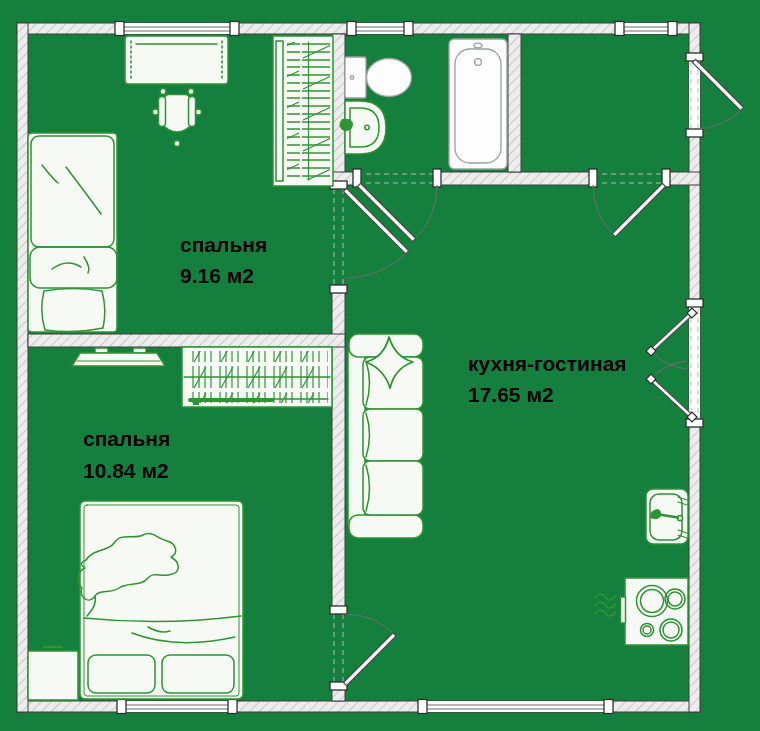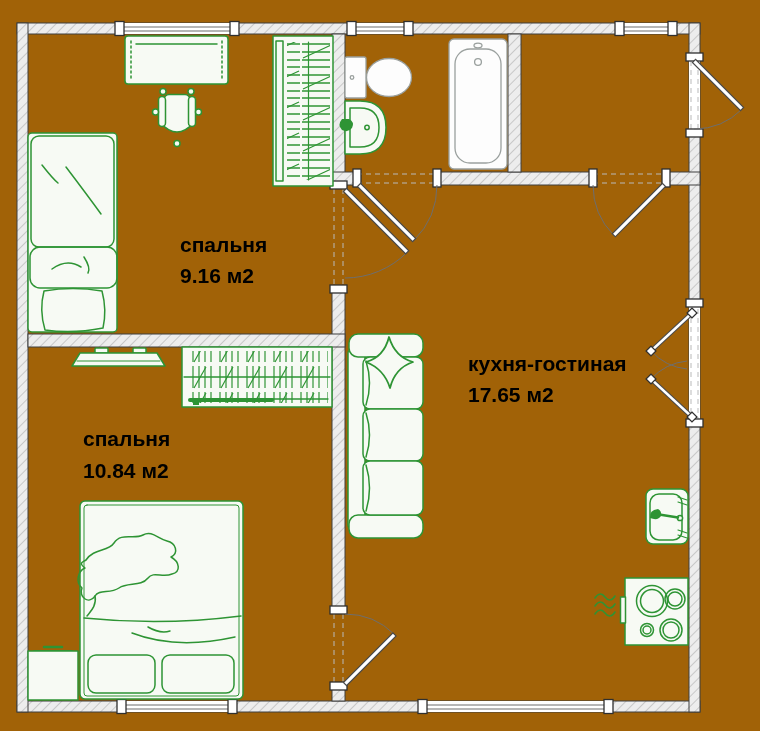--- a/index.html
+++ b/index.html
@@ -1,16 +1,16 @@
 <!DOCTYPE html>
 <html><head>
 <meta charset="utf-8">
 <style>
   html,body{margin:0;padding:0;background:#ffffff;}
-  .stage{position:relative;width:760px;height:731px;background:#a16207;overflow:hidden;}
+  .stage{position:relative;width:760px;height:731px;background:#15803d;overflow:hidden;}
   .wall{fill:url(#hatch);stroke:#3f3f3f;stroke-width:1;}
   .winrect{fill:#ffffff;stroke:none;}
   .winline{stroke:#6e6e6e;stroke-width:1.2;fill:none;}
   .cap{fill:#ffffff;stroke:#2f2f2f;stroke-width:1.3;}
   .dash{stroke:#b9b9b9;stroke-width:1;stroke-dasharray:5 4;fill:none;}
   .leaf{fill:#ffffff;stroke:#4a4a4a;stroke-width:1.2;}
   .arc{fill:none;stroke:#6e6e6e;stroke-width:1;}
   .body{fill:#f7faf4;}
   .nf{fill:none;}
   .lbl{font:bold 21px "Liberation Sans",sans-serif;}

